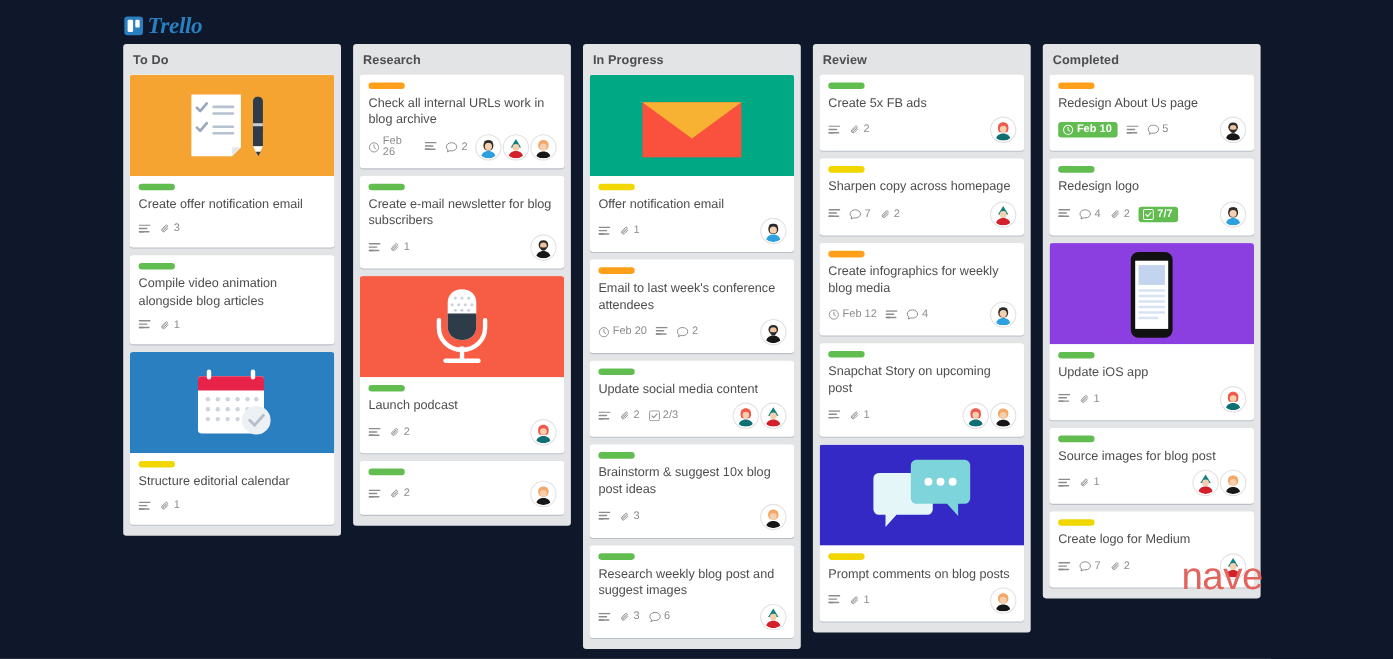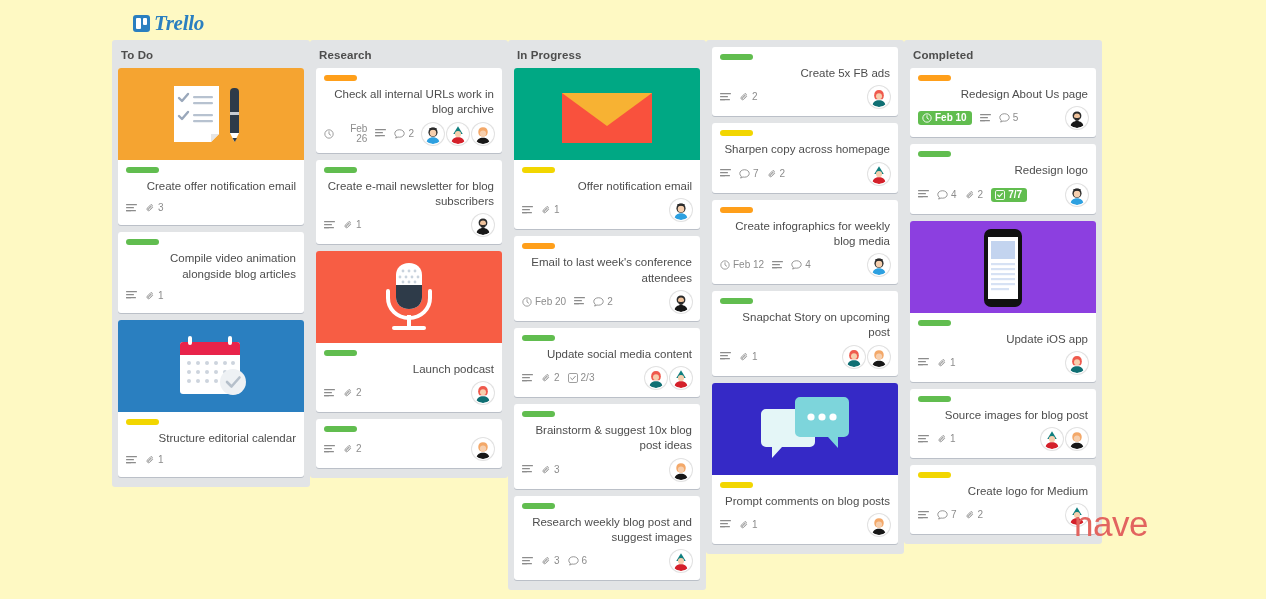--- a/index.html
+++ b/index.html
@@ -2,21 +2,21 @@
 <html><head>
 <meta charset="utf-8">
 <style>
   * { box-sizing: border-box; margin: 0; padding: 0; }
   html, body {
     width: 1266px; height: 599px;
     background: #f1f1f1;
     font-family: "Liberation Sans", sans-serif;
     overflow: hidden;
   }
-  .page { position: relative; width: 1266px; height: 599px; background: #fef9c3; padding-left: 20px; }
+  .page { position: relative; width: 1266px; height: 599px; background: #0f172a; }
 
   
   .header { height: 40px; position: relative; }
   .logo {
     position: absolute; left: 113px; top: 11px;
     display: flex; align-items: center; gap: 4px;
   }
   .logo-mark {
     width: 17px; height: 17px; border-radius: 3px; background: #2a7fc0;
     position: relative; flex: 0 0 auto;
@@ -29,41 +29,40 @@
   .logo-text {
     font-family: "Liberation Serif", serif;
     font-style: italic; font-weight: 700;
     font-size: 21px; color: #2a7fc0; letter-spacing: -0.3px;
   }
 
   
   .board {
     position: absolute; left: 0; top: 40px;
     display: flex; align-items: flex-start;
-    padding-left: 112px; 
+    padding-left: 112px; gap: 11px;
   }
   .column {
     width: 198px;
     background: #e2e4e6;
     border-radius: 3px;
     padding: 7px 6px 10px 6px;
     flex: 0 0 auto;
   }
   .column-title {
     font-size: 11.5px; font-weight: 700; color: #4d4d4d;
     padding: 2px 3px 7px 3px; letter-spacing: 0.1px;
   }
   .cards { display: flex; flex-direction: column; gap: 7px; }
 
   .card {
     background: #ffffff;
     border-radius: 3px;
     box-shadow: 0 1px 0 rgba(9,30,66,0.18);
     overflow: hidden;
-    text-align: right;
   }
   .card-body { padding: 7px 8px 8px 8px; }
 
   
   .cover { width: 100%; height: 92px; display: block; }
   .cover svg { display: block; width: 100%; height: 100%; }
 
   
   .label {
     width: 33px; height: 6px; border-radius: 3px; display: block; margin-bottom: 6px;
@@ -696,20 +695,21 @@
                       <path d="M11 14.6c4 0 6.6 2.3 7 5.1A11 11 0 0111 22a11 11 0 01-7-2.3c.4-2.8 3-5.1 7-5.1z" fill="#d4202a"></path>
                     </svg>
                   </span>
                 </div>
               </div>
             </div>
           </div>
         </div>
       </div>
       <div class="column">
+        <div class="column-title">Review</div>
         <div class="cards">
           <div class="card">
             <div class="card-body">
               <span class="label" style="background: rgb(97, 189, 79);"></span>
               <div class="card-title">Create 5x FB ads</div>
               <div class="badges">
                 <span class="badge">
                   <span>
                     <svg width="11" height="9" viewBox="0 0 11 9">
                       <g fill="#8c8c8c">

